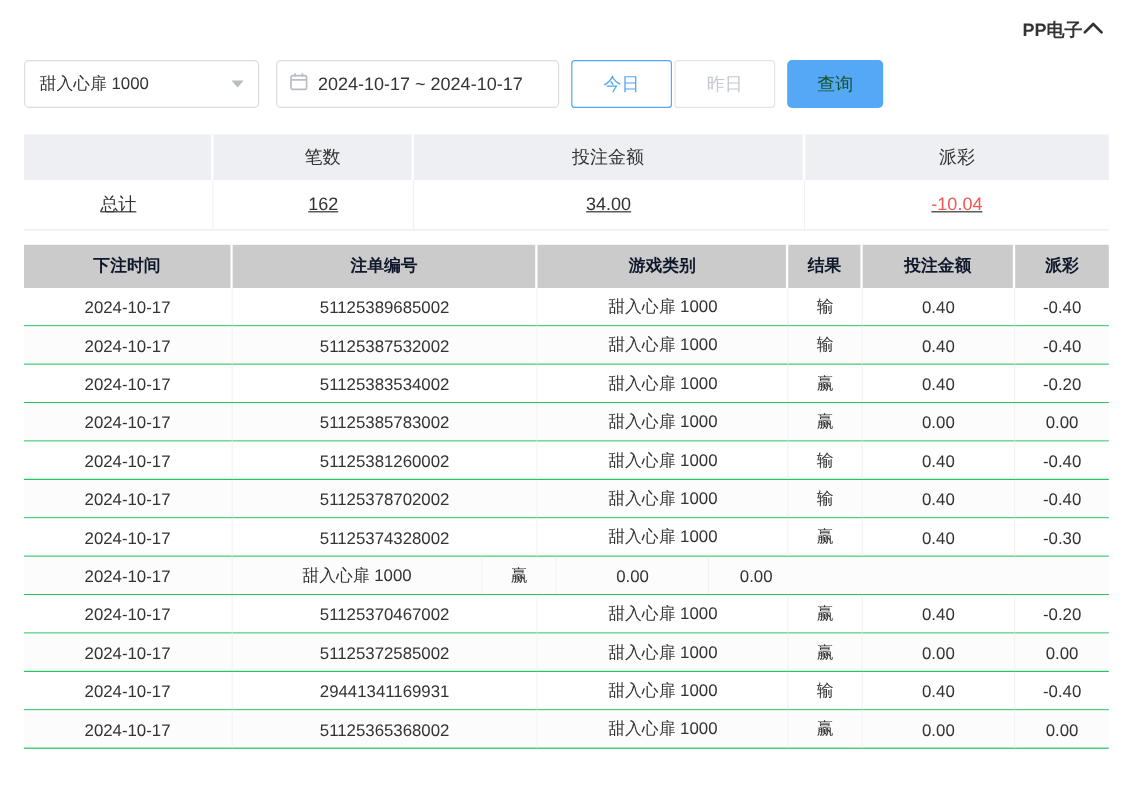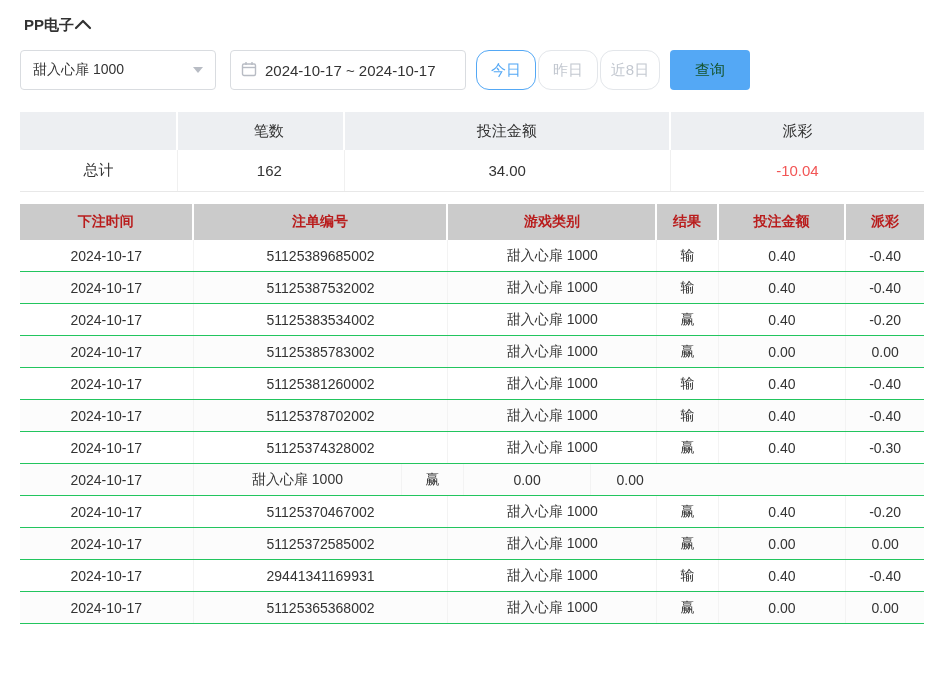--- a/index.html
+++ b/index.html
@@ -7,21 +7,21 @@
   html,body { margin:0; padding:0; }
   body {
     width:944px; height:674px; overflow:hidden;
     background:#fff; color:#333;
     font-family:"Liberation Sans","DejaVu Sans",sans-serif;
   }
   .panel { padding:0 20px; }
 
   
   .panel-header {
-    display:flex; align-items:center; justify-content:flex-start;
+    display:flex; align-items:center; justify-content:flex-end;
     padding:12px 4px 0 4px; height:38px;
   }
   .panel-title { font-size:15px; font-weight:bold; color:#333; }
   .collapse-btn { cursor:pointer; display:flex; align-items:center; }
 
   
   .filter-row { display:flex; align-items:center; margin-top:12px; height:40px; }
   .select-box {
     width:196px; height:40px; border:1px solid #d9dce0; border-radius:4px;
     display:flex; align-items:center; justify-content:space-between;
@@ -31,52 +31,52 @@
     width:0; height:0; border-left:5px solid transparent; border-right:5px solid transparent;
     border-top:6px solid #b8bcc4;
   }
   .date-box {
     margin-left:14px; width:236px; height:40px; border:1px solid #d9dce0; border-radius:4px;
     display:flex; align-items:center; gap:8px; padding:0 10px; font-size:15px;
     color:#333; cursor:pointer; background:#fff; white-space:nowrap;
   }
   .btn-group { display:flex; margin-left:10px; }
   .qbtn {
-    width:60px; height:40px; background:#fff; border:1px solid #e3e6ea; border-radius:13px;
+    width:84px; height:40px; background:#fff; border:1px solid #e3e6ea; border-radius:3px;
     color:#c3c8d0; font-size:15px; cursor:pointer; margin-left:2px;
     font-family:inherit;
   }
   .qbtn:first-child { margin-left:0; }
   .qbtn.active { border-color:var(--accent); color:var(--accent); }
   .search-btn {
     margin-left:10px; width:80px; height:40px; background:var(--accent); border:none;
     border-radius:4px; color:#14532d; font-size:15px; cursor:pointer; font-family:inherit;
   }
 
   
   .summary { margin-top:22px; }
   .summary-head { display:flex; height:38px; }
   .summary-head .cell {
     background:#edeff2; display:flex; align-items:center; justify-content:center;
     font-size:15px; color:#333; border-right:2px solid #fff;
   }
   .summary-head .cell:last-child { border-right:none; }
-  .summary-body { display:flex; height:42px; border-bottom:1px solid #e8e8e8; }
+  .summary-body { display:flex; height:42px; border-bottom:1px solid #e8e8e8;text-decoration:underline; }
   .summary-body .cell {
     display:flex; align-items:center; justify-content:center; font-size:15px;
     border-right:1px solid #f0f0f0; background:#fff;
   }
   .summary-body .cell:last-child { border-right:none; }
   .sc1 { width:17.5%; } .sc2 { width:18.4%;padding-left:17px; } .sc3 { width:36.1%; } .sc4 { width:28%; }
 
   
   .bets { margin-top:12px; }
   .bets-head { display:flex; height:36px; }
   .bets-head .cell {
-    background:#cbcbcb; color:#b91c1c; font-weight:bold; font-size:14px;
+    background:#cbcbcb; color:#0f172a; font-weight:bold; font-size:14px;
     display:flex; align-items:center; justify-content:center; border-right:2px solid #fff;
   }
   .bets-head .cell:last-child { border-right:none; }
   .bet-row { display:flex; height:32px; border-bottom:1px solid #22c55e; background:#fff; }
   .bet-row:nth-child(even) { background:#fcfcfc; }
   .bet-row .cell {
     display:flex; align-items:center; justify-content:center; font-size:14px; color:#333;
     border-right:1px solid #f3f3f3; overflow:hidden; white-space:nowrap;
   }
   .bet-row .cell:last-child { border-right:none; }
@@ -114,21 +114,20 @@
           <line x1="5" y1="1" x2="5" y2="4" stroke="#b8bcc4" stroke-width="1.4"></line>
           <line x1="11" y1="1" x2="11" y2="4" stroke="#b8bcc4" stroke-width="1.4"></line>
         </svg>
       </span>
       <span>2024-10-17 ~ 2024-10-17</span>
     </div>
 
     <div class="btn-group">
         <button class="qbtn active">今日</button>
         <button class="qbtn">昨日</button>
-        <button class="qbtn">近8日</button>
       </div>
 
     <button class="search-btn">查询</button>
   </div>
 
   <div class="summary">
     <div class="summary-head">
       <div class="cell sc1"></div>
       <div class="cell sc2">笔数</div>
       <div class="cell sc3">投注金额</div>

